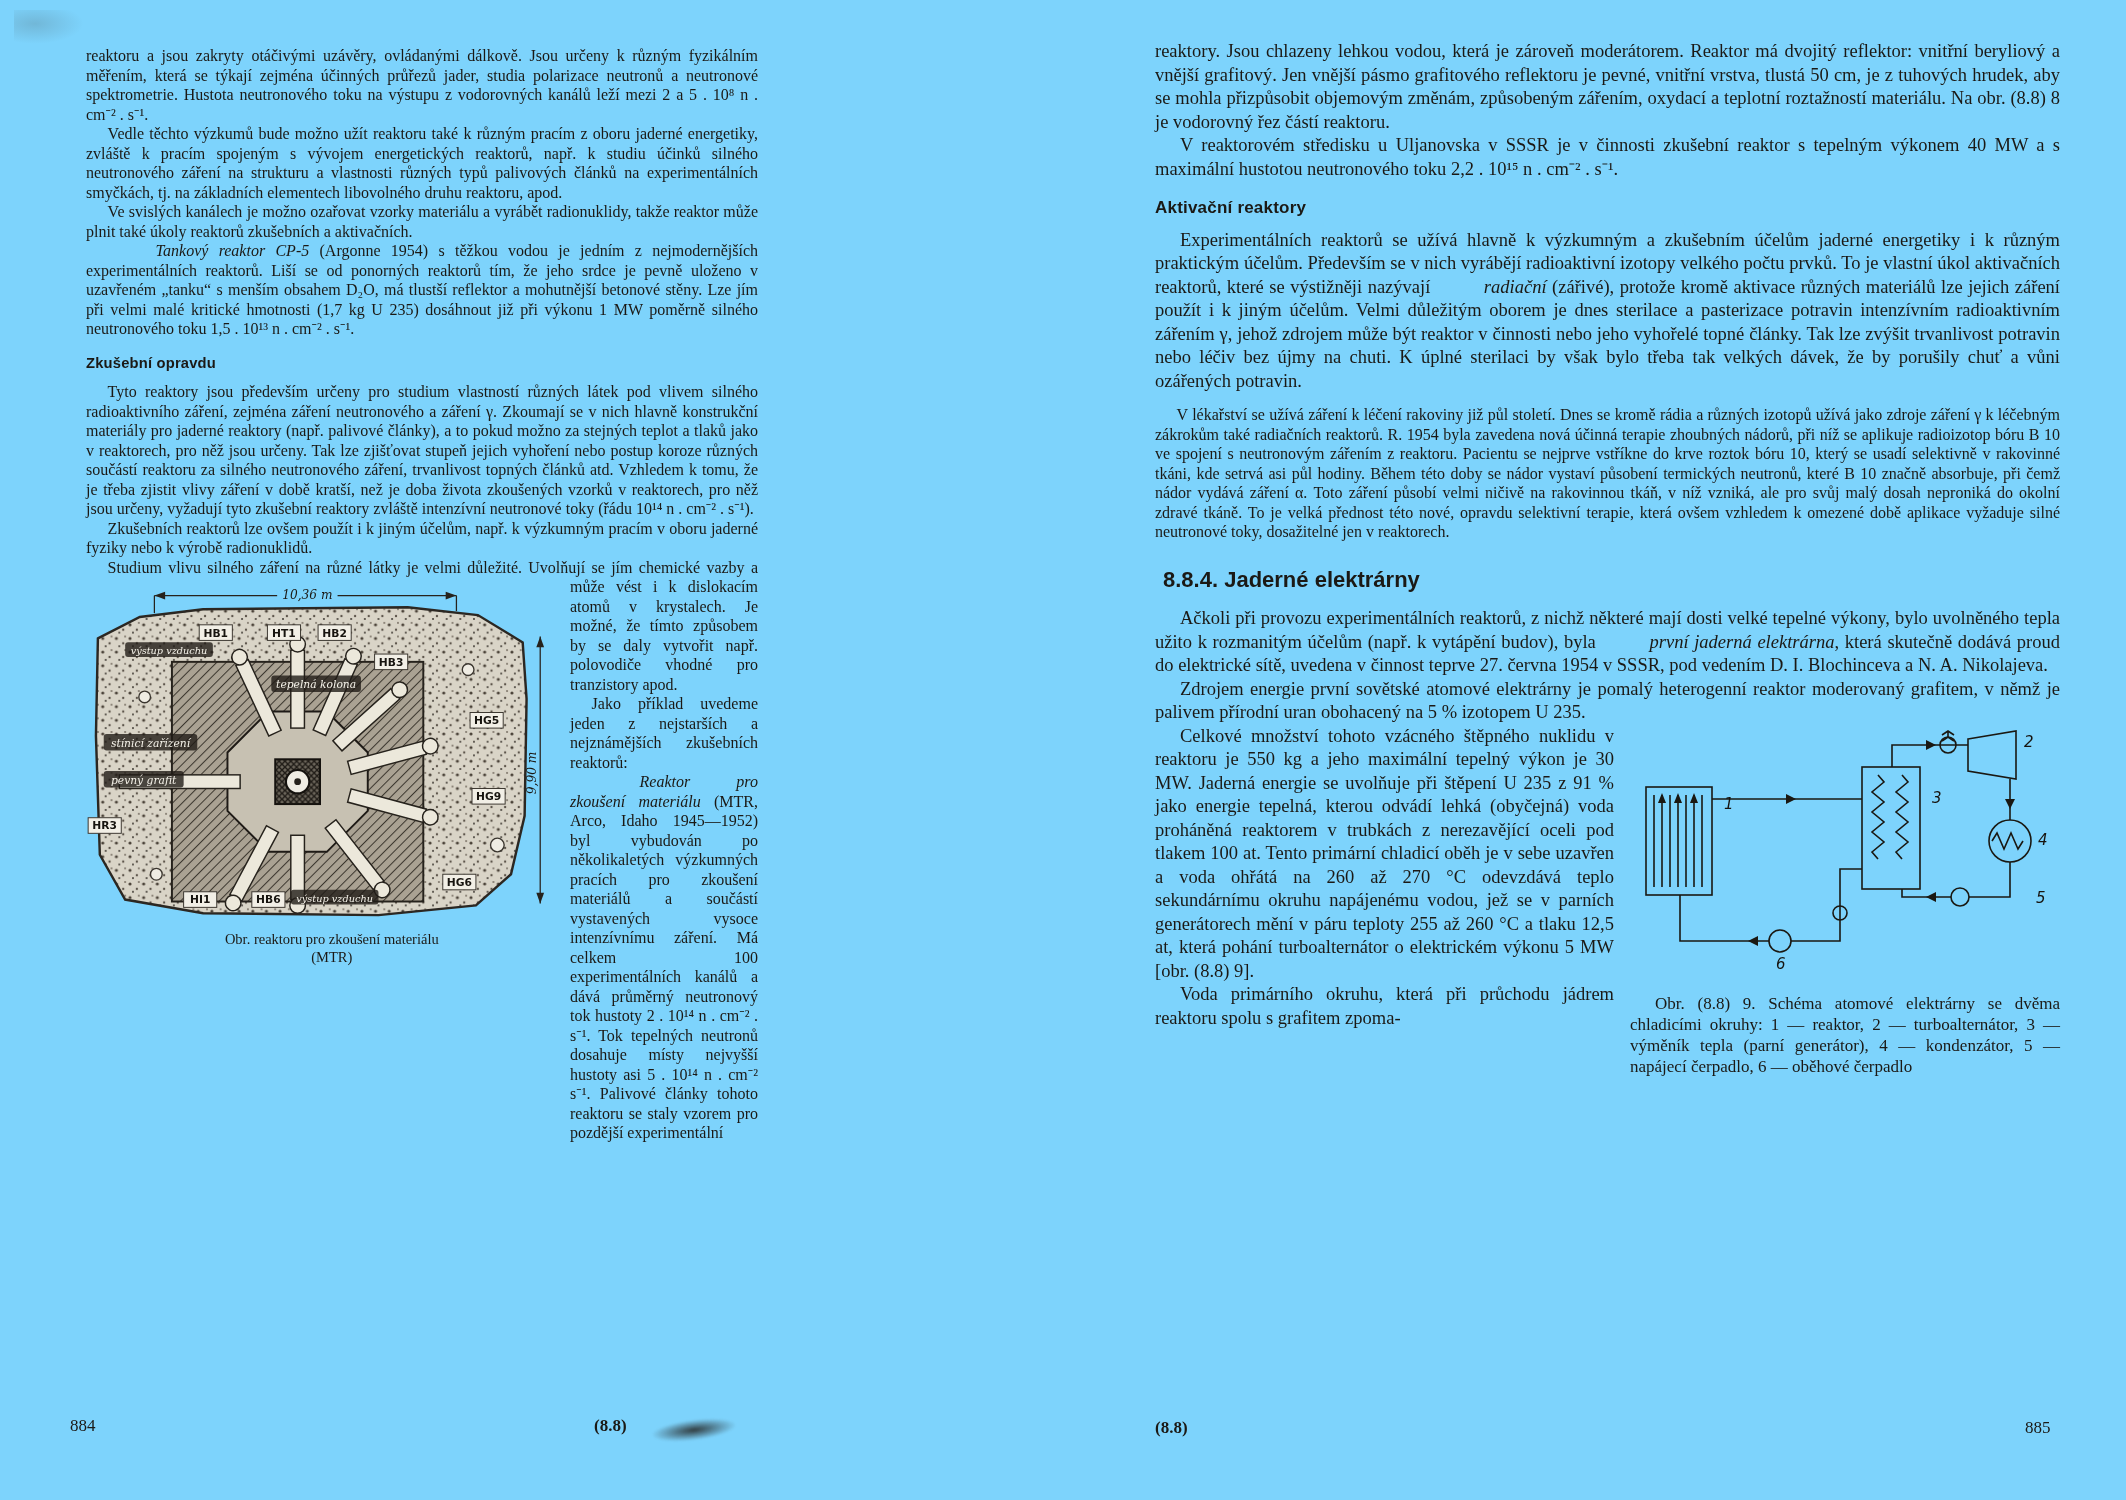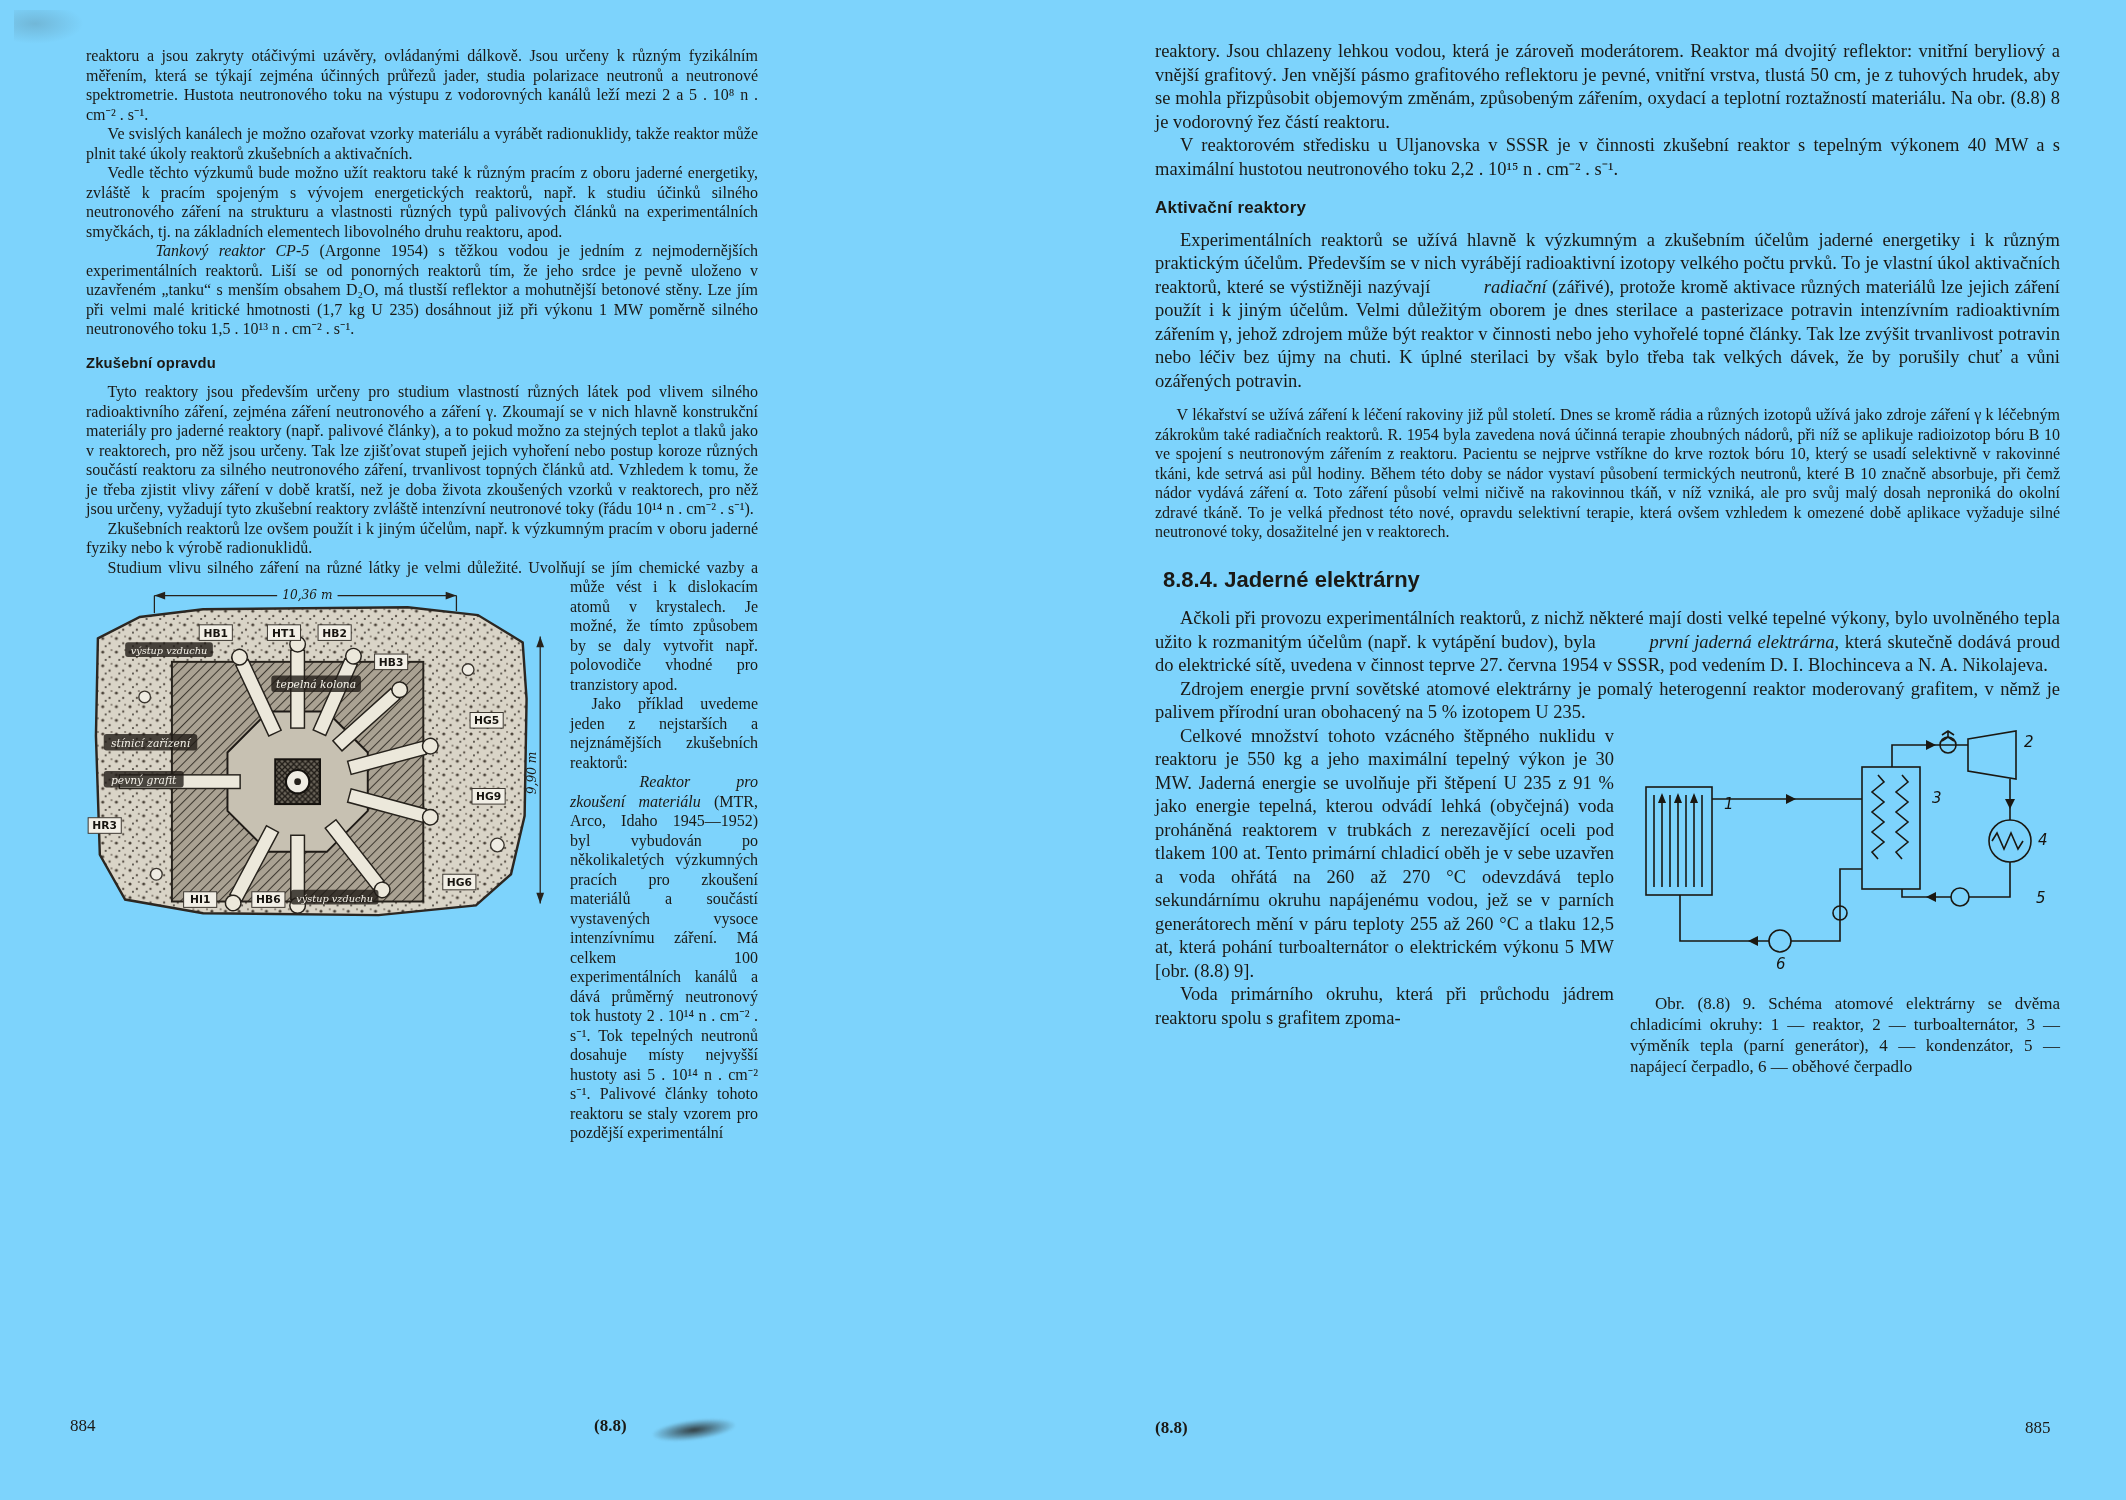--- a/index.html
+++ b/index.html
@@ -43,22 +43,22 @@
 </head>
 <body>
 
 <div class="spread">
 
   <div class="page page-left">
     <div class="corner-blot"></div>
     <div class="content">
 
       <p><span>reaktoru a jsou zakryty otáčivými uzávěry, ovládanými dálkově. Jsou určeny k různým fyzikálním měřením, která se týkají zejména účinných průřezů jader, studia polarizace neutronů a neutronové spektrometrie. Hustota neutronového toku na výstupu z vodorovných kanálů leží mezi 2 a 5 . 10⁸ n . cm⁻² . s⁻¹.</span></p>
+      <p class="ind"><span>Vedle těchto výzkumů bude možno užít reaktoru také k různým pracím z oboru jaderné energetiky, zvláště k pracím spojeným s vývojem energetických reaktorů, např. k studiu účinků silného neutronového záření na strukturu a vlastnosti různých typů palivových článků na experimentálních smyčkách, tj. na základních elementech libovolného druhu reaktoru, apod.</span></p>
       <p class="ind"><span>Ve svislých kanálech je možno ozařovat vzorky materiálu a vyrábět radionuklidy, takže reaktor může plnit také úkoly reaktorů zkušebních a aktivačních.</span></p>
-      <p class="ind"><span>Vedle těchto výzkumů bude možno užít reaktoru také k různým pracím z oboru jaderné energetiky, zvláště k pracím spojeným s vývojem energetických reaktorů, např. k studiu účinků silného neutronového záření na strukturu a vlastnosti různých typů palivových článků na experimentálních smyčkách, tj. na základních elementech libovolného druhu reaktoru, apod.</span></p>
       <p class="ind"><span class="it">Tankový reaktor CP-5</span><span> (Argonne 1954) s těžkou vodou je jedním z nejmodernějších experimentálních reaktorů. Liší se od ponorných reaktorů tím, že jeho srdce je pevně uloženo v uzavřeném „tanku“ s menším obsahem D₂O, má tlustší reflektor a mohutnější betonové stěny. Lze jím při velmi malé kritické hmotnosti (1,7 kg U 235) dosáhnout již při výkonu 1 MW poměrně silného neutronového toku 1,5 . 10¹³ n . cm⁻² . s⁻¹.</span></p>
 
       <h3 class="subhead">Zkušební opravdu</h3>
 
       <p class="ind"><span>Tyto reaktory jsou především určeny pro studium vlastností různých látek pod vlivem silného radioaktivního záření, zejména záření neutronového a záření γ. Zkoumají se v nich hlavně konstrukční materiály pro jaderné reaktory (např. palivové články), a to pokud možno za stejných teplot a tlaků jako v reaktorech, pro něž jsou určeny. Tak lze zjišťovat stupeň jejich vyhoření nebo postup koroze různých součástí reaktoru za silného neutronového záření, trvanlivost topných článků atd. Vzhledem k tomu, že je třeba zjistit vlivy záření v době kratší, než je doba života zkoušených vzorků v reaktorech, pro něž jsou určeny, vyžadují tyto zkušební reaktory zvláště intenzívní neutronové toky (řádu 10¹⁴ n . cm⁻² . s⁻¹).</span></p>
       <p class="ind"><span>Zkušebních reaktorů lze ovšem použít i k jiným účelům, např. k výzkumným pracím v oboru jaderné fyziky nebo k výrobě radionuklidů.</span></p>
 
       <p class="ind">
         <span>Studium vlivu silného záření na různé látky je velmi důležité. Uvolňují se jím chemické</span>
         <span class="mtr-float">
@@ -187,20 +187,24 @@
               <rect x="18" y="196" width="82" height="17" rx="3" fill="rgba(32,28,23,.8)"></rect>
               <text class="svg-it" x="59" y="209" fill="#f6f3ea">pevný grafit</text>
               <rect x="190" y="98" width="92" height="17" rx="3" fill="rgba(32,28,23,.8)"></rect>
               <text class="svg-it" x="236" y="111" fill="#f6f3ea">tepelná kolona</text>
               <rect x="40" y="64" width="90" height="15" rx="3" fill="rgba(32,28,23,.8)"></rect>
               <text class="svg-it" x="85" y="76" font-size="10" fill="#f6f3ea">výstup vzduchu</text>
               <rect x="210" y="318" width="90" height="15" rx="3" fill="rgba(32,28,23,.8)"></rect>
               <text class="svg-it" x="255" y="330" font-size="10" fill="#f6f3ea">výstup vzduchu</text>
             </g>
           </svg>
+          <span class="figcap">
+            <span>Obr. reaktoru pro zkoušení materiálu</span>
+            <span>(MTR)</span>
+          </span>
         </span>
         <span>vazby a může vést i k dislokacím atomů v krystalech. Je možné, že tímto způsobem by se daly vytvořit např. polovodiče vhodné pro tranzistory apod.</span>
       </p>
 
       <p class="ind"><span>Jako příklad uvedeme jeden z nejstarších a nejznámějších zkušebních reaktorů:</span></p>
       <p class="ind"><span class="it">Reaktor pro zkoušení materiálu</span><span> (MTR, Arco, Idaho 1945—1952) byl vybudován po několikaletých výzkumných pracích pro zkoušení materiálů a součástí vystavených vysoce intenzívnímu záření. Má celkem 100 experimentálních kanálů a dává průměrný neutronový tok hustoty 2 . 10¹⁴ n . cm⁻² . s⁻¹. Tok tepelných neutronů dosahuje místy nejvyšší hustoty asi 5 . 10¹⁴ n . cm⁻² s⁻¹. Palivové články tohoto reaktoru se staly vzorem pro pozdější experimentální</span></p>
     </div>
 
     <span class="footer-num" style="left:70px">884</span>
     <span class="footer-mark bold" style="left:594px">(8.8)</span>

